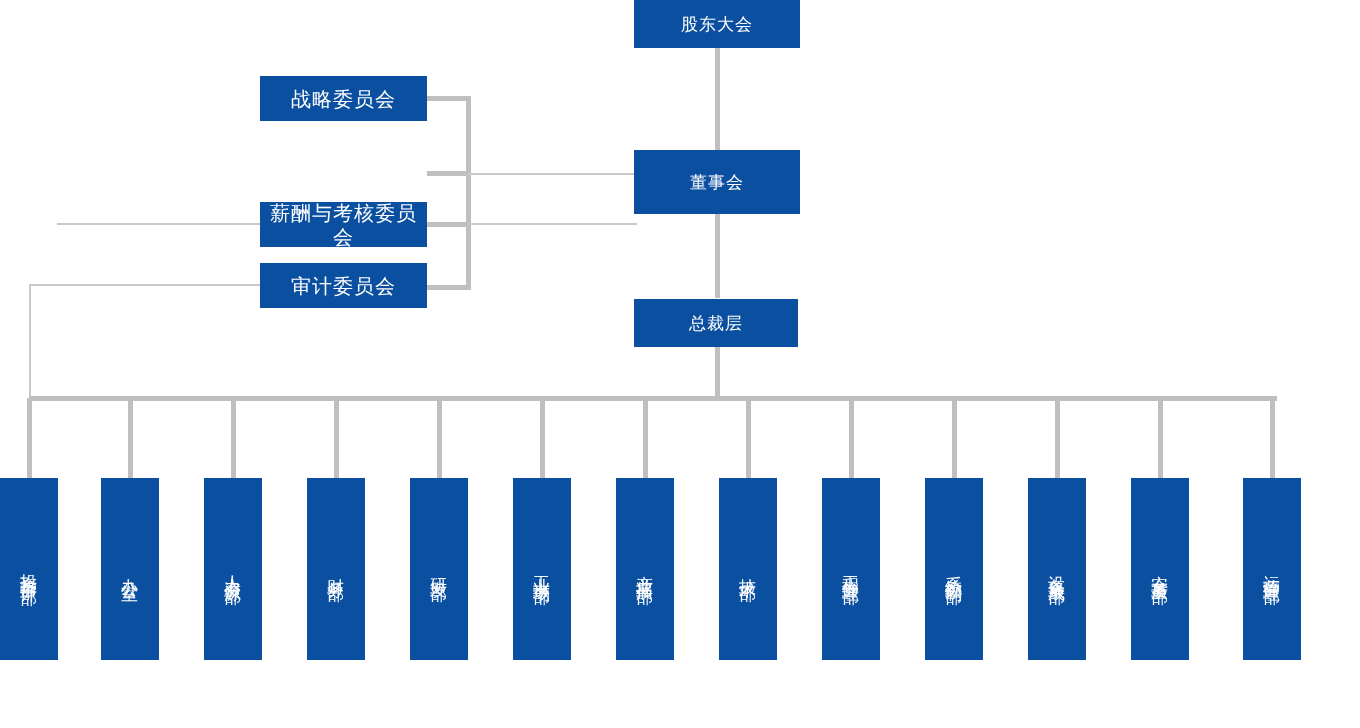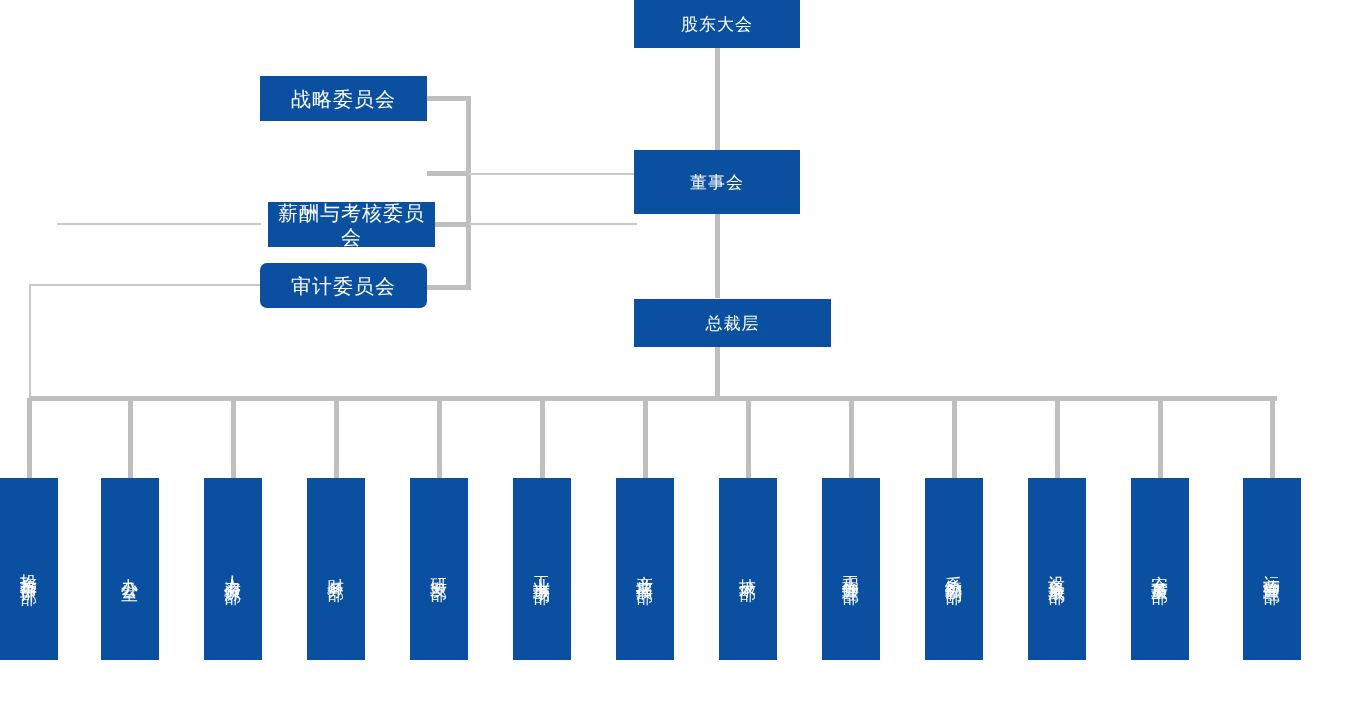--- a/index.html
+++ b/index.html
@@ -110,34 +110,34 @@
   <div class="line" style="left:1270px; top:398px; width:5px; height:80px;"></div>
 
   <div class="node node-spine" style="left:634px; top:0px; width:166px; height:48px;">
     <span>股东大会</span>
   </div>
 
   <div class="node node-spine" style="left:634px; top:150px; width:166px; height:64px;">
     <span>董事会</span>
   </div>
 
-  <div class="node node-spine" style="left:634px; top:299px; width:197px; height:48px;">
+  <div class="node node-spine" style="left:634px; top:299px; width:164px; height:48px;">
     <span>总裁层</span>
   </div>
 
   <div class="node node-committee" style="left:260px; top:76px; width:167px; height:45px;">
     <span>战略委员会</span>
   </div>
 
 
-  <div class="node node-committee" style="left:268px; top:202px; width:167px; height:45px;">
+  <div class="node node-committee" style="left:260px; top:202px; width:167px; height:45px;">
     <span>薪酬与考核委员会</span>
   </div>
 
-  <div class="node node-committee" style="left:260px; top:263px; width:167px; height:45px;border-radius:7px;">
+  <div class="node node-committee" style="left:260px; top:263px; width:167px; height:45px;">
     <span>审计委员会</span>
   </div>
 
   <div class="node node-dept" style="left:0px; top:478px; width:58px; height:182px;">
     <span class="vtext">投资与审计部</span>
   </div>
 
   <div class="node node-dept" style="left:101px; top:478px; width:58px; height:182px;">
     <span class="vtext">办公室</span>
   </div>

